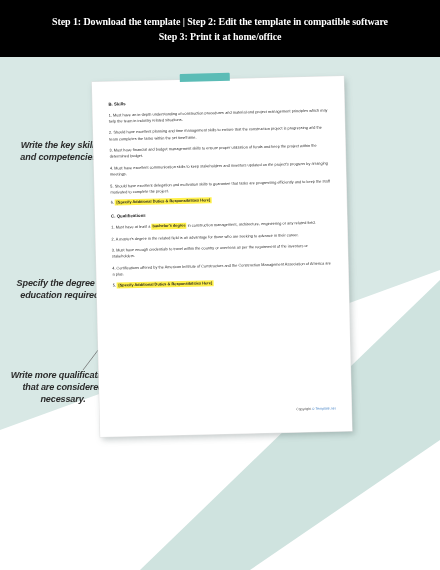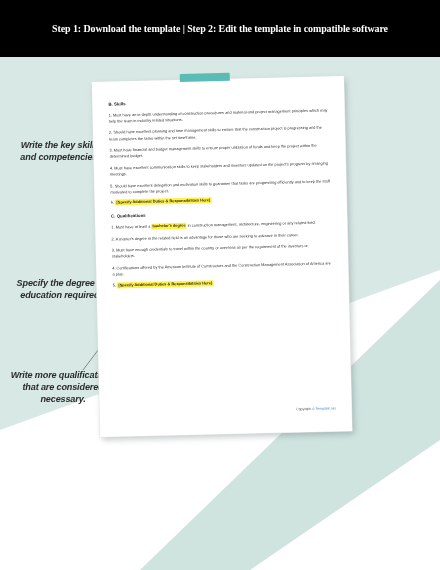--- a/index.html
+++ b/index.html
@@ -107,20 +107,21 @@
   .note-3{left:4px;top:312px;width:118px;}
 
   .leader{position:absolute;overflow:visible;}
   .leader line{stroke:#6e6e6e;stroke-width:0.8;}
 </style>
 </head>
 <body>
 
 <div class="banner">
   <div class="banner-line">Step 1: Download the template | Step 2: Edit the template in compatible software</div>
+  <div class="banner-line">Step 3: Print it at home/office</div>
 </div>
 
 <div class="stage">
   <div class="mint-base"></div>
   <div class="mint-diag-1"></div>
   <div class="mint-diag-2"></div>
   <div class="mint-diag-3"></div>
 
   <svg class="leader" style="left:96px;top:118px;width:40px;height:24px;" viewBox="0 0 40 24">
     <line x1="1" y1="1" x2="30" y2="22"></line>

